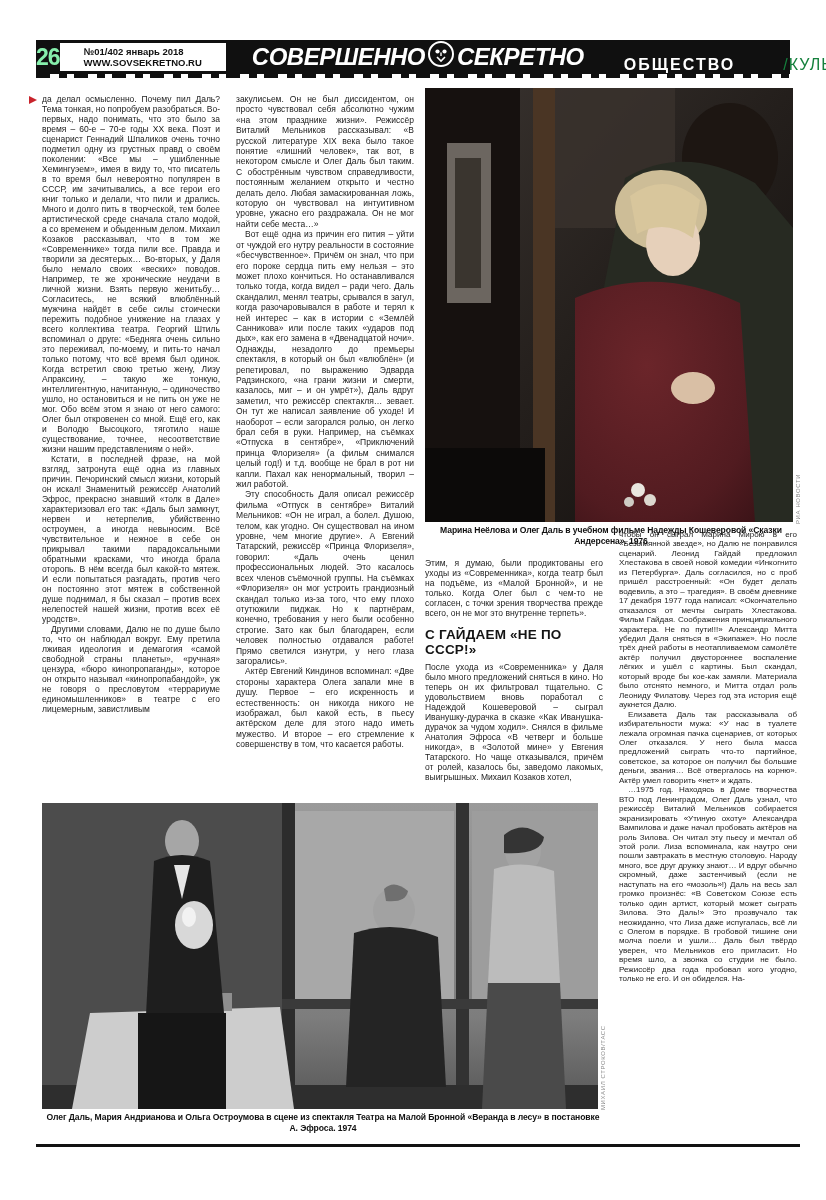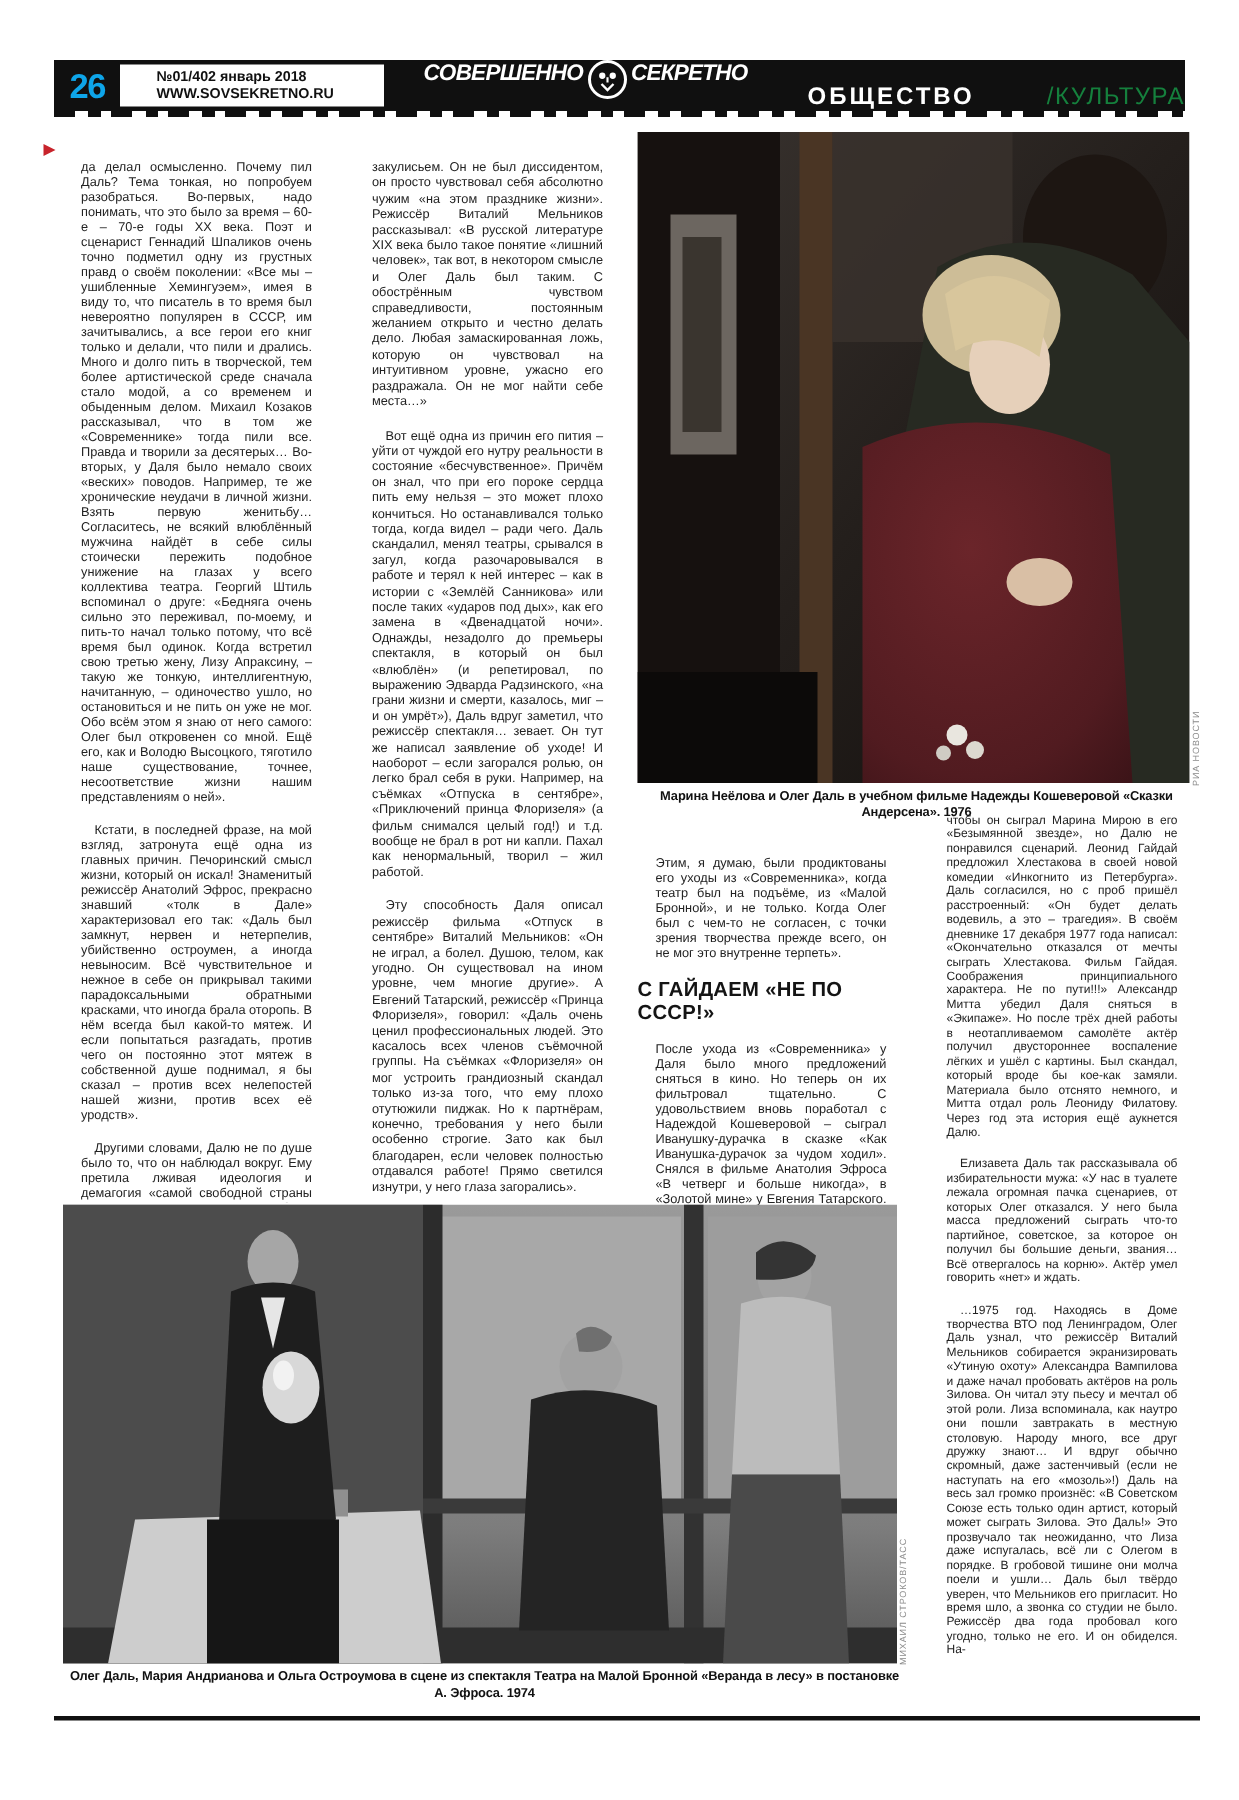--- a/index.html
+++ b/index.html
@@ -12,44 +12,44 @@
   .hdr-bar{
     position:absolute;left:36px;top:40px;width:754px;height:34px;
     background:#101010;display:flex;align-items:stretch;
   }
   .hdr-tear{
     position:absolute;left:36px;top:74px;width:754px;height:4px;
     background:repeating-linear-gradient(90deg,#101010 0 14px,transparent 14px 23px,#101010 23px 31px,transparent 31px 38px);
   }
   .hdr-pagenum{
     width:52px;display:flex;align-items:center;justify-content:center;
-    color:#0ea5e9;font-size:23px;font-weight:700;letter-spacing:-1px;
+    color:#86efac;font-size:23px;font-weight:700;letter-spacing:-1px;
   }
   .hdr-issuebox{
     background:#fff;color:#101010;margin:3px 0;width:150px;
     display:flex;flex-direction:column;justify-content:center;padding:0 24px;
     font-size:9.5px;font-weight:700;line-height:11.5px;white-space:nowrap;
   }
   .masthead{
-    display:flex;align-items:flex-start;margin-left:26px;color:#fff;
-    font-weight:800;font-style:italic;font-size:15px;letter-spacing:-0.5px;white-space:nowrap;
+    display:flex;align-items:center;margin-left:26px;color:#fff;
+    font-weight:800;font-style:italic;font-size:24px;letter-spacing:-0.5px;white-space:nowrap;
   }
   .masthead .owl{margin:0 3px;display:block;}
   .hdr-section{
     display:flex;align-items:flex-end;margin-left:40px;color:#fff;font-size:16px;white-space:nowrap;gap:48px;
   }
   .hdr-section .b{font-weight:800;letter-spacing:2px;}
   .hdr-section .l{font-weight:300;letter-spacing:1px;color:#15803d;}
   
   .col{
     position:absolute;overflow:hidden;
     font-size:8.5px;line-height:10px;text-align:justify;color:#222;
     hyphens:auto;-webkit-hyphens:auto;
   }
-  .col p{margin:12px;}
+  .col p{margin:0;}
   .col p.indent{text-indent:9px;}
   .col h2{
     margin:9px 0 5px;font-size:13.5px;line-height:15px;font-weight:700;
     letter-spacing:0.2px;color:#141414;text-align:left;
   }
   .col1{left:42px;top:94px;width:178px;height:708px;}
   .col2{left:236px;top:94px;width:178px;height:710px;line-height:10.4px;}
   .col3{left:425px;top:558px;width:178px;height:246px;}
   .col4{left:619px;top:530px;width:178px;height:580px;font-size:8px;line-height:9.45px;}
   .cont-marker{

